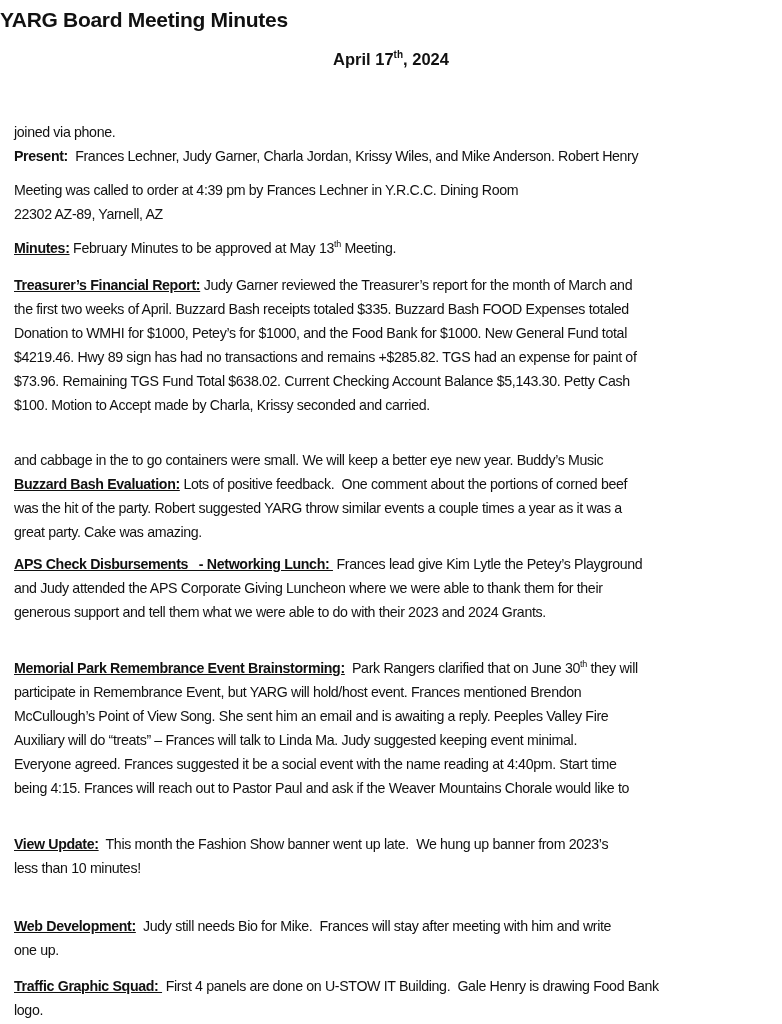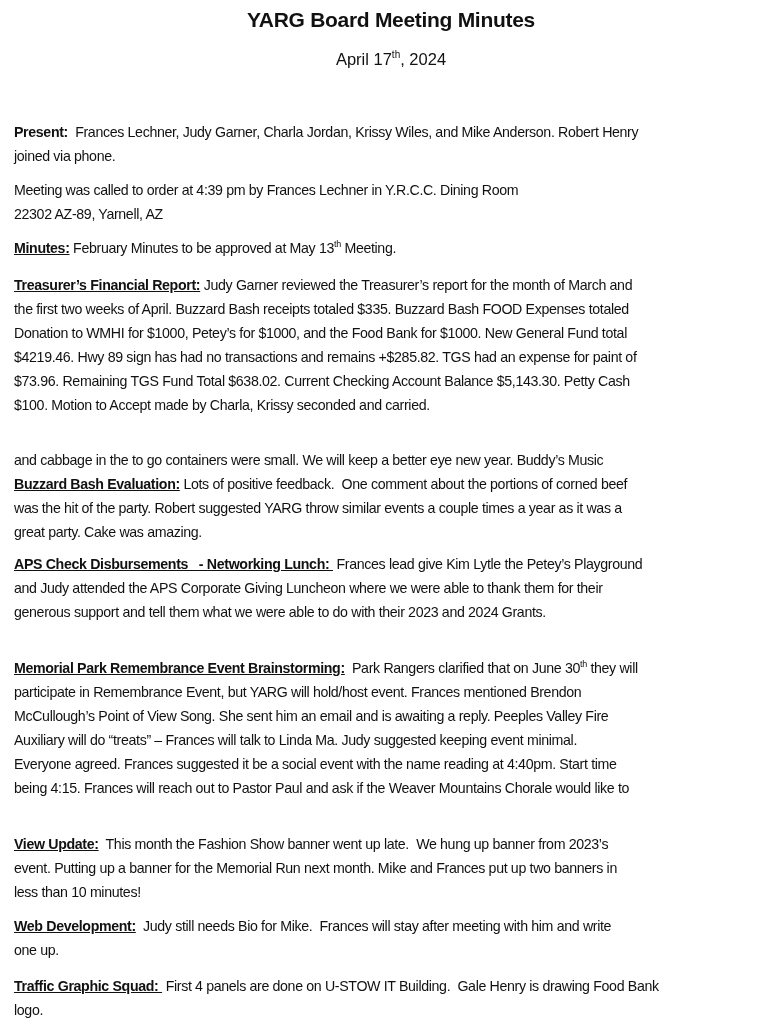--- a/index.html
+++ b/index.html
@@ -1,46 +1,46 @@
 <!DOCTYPE html>
 <html><head>
 <meta charset="utf-8">
 <style>
   html, body { margin: 0; padding: 0; background: #ffffff; }
   body {
     width: 782px; height: 1024px; overflow: hidden; position: relative;
     font-family: "Liberation Sans", sans-serif; color: #111111;
   }
   .title {
-    position: absolute; left: 0; width: 782px; top: 8px; text-align: center;
+    position: absolute; left: 0; width: 782px; top: 8px; 
     font-size: 21px; font-weight: bold; letter-spacing: -0.3px;
   }
   .date {
     position: absolute; left: 0; width: 782px; top: 50px; text-align: center;
-    font-size: 16.5px; font-weight: normal;
+    font-size: 16.5px; font-weight: bold;
   }
   .date sup { font-size: 10px; vertical-align: 7px; line-height: 0; }
   .para {
     position: absolute; left: 14px; width: 760px;
     font-size: 14.2px; line-height: 24px; letter-spacing: -0.35px;
     white-space: nowrap;
   }
   .para .line { display: block; }
   .head { font-weight: bold; text-decoration: underline; }
   sup.s { font-size: 9px; vertical-align: 6px; line-height: 0; }
 </style>
 </head>
 <body>
 
 <div class="title">YARG Board Meeting Minutes</div>
 <div class="date"><span>April 17</span><sup>th</sup><span>, 2024</span></div>
 
 <div class="para" style="top:120px">
+  <span class="line">joined via phone.</span>
   <span class="line"><span class="head" style="text-decoration:none">Present:</span><span style="white-space:pre">  Frances Lechner, Judy Garner, Charla Jordan, Krissy Wiles, and Mike Anderson. Robert Henry</span></span>
-  <span class="line">joined via phone.</span>
 </div>
 
 <div class="para" style="top:178px">
   <span class="line">Meeting was called to order at 4:39 pm by Frances Lechner in Y.R.C.C. Dining Room</span>
   <span class="line">22302 AZ-89, Yarnell, AZ</span>
 </div>
 
 <div class="para" style="top:236px">
   <span class="line"><span class="head">Minutes:</span><span style="white-space:pre"> February Minutes to be approved at May 13</span><sup class="s">th</sup><span style="white-space:pre"> Meeting.</span></span>
 </div>
@@ -71,21 +71,20 @@
   <span class="line"><span class="head">Memorial Park Remembrance Event Brainstorming:</span><span style="white-space:pre">  Park Rangers clarified that on June 30</span><sup class="s">th</sup><span style="white-space:pre"> they will</span></span>
   <span class="line">participate in Remembrance Event, but YARG will hold/host event.  Frances mentioned Brendon</span>
   <span class="line">McCullough’s Point of View Song.  She sent him an email and is awaiting a reply. Peeples Valley Fire</span>
   <span class="line">Auxiliary will do “treats” – Frances will talk to Linda Ma.  Judy suggested keeping event minimal.</span>
   <span class="line">Everyone agreed. Frances suggested it be a social event with the name reading at 4:40pm.  Start time</span>
   <span class="line">being 4:15. Frances will reach out to Pastor Paul and ask if the Weaver Mountains Chorale would like to</span>
 </div>
 
 <div class="para" style="top:832px">
   <span class="line"><span class="head">View Update:</span><span style="white-space:pre">  This month the Fashion Show banner went up late.  We hung up banner from 2023’s</span></span>
-  <span class="line">event.  Putting up a banner for the Memorial Run next month.  Mike and Frances put up two banners in</span>
   <span class="line">less than 10 minutes!</span>
 </div>
 
 <div class="para" style="top:914px">
   <span class="line"><span class="head">Web Development:</span><span style="white-space:pre">  Judy still needs Bio for Mike.  Frances will stay after meeting with him and write</span></span>
   <span class="line">one up.</span>
 </div>
 
 <div class="para" style="top:974px">
   <span class="line"><span class="head" style="white-space:pre">Traffic Graphic Squad: </span><span style="white-space:pre"> First 4 panels are done on U-STOW IT Building.  Gale Henry is drawing Food Bank</span></span>

